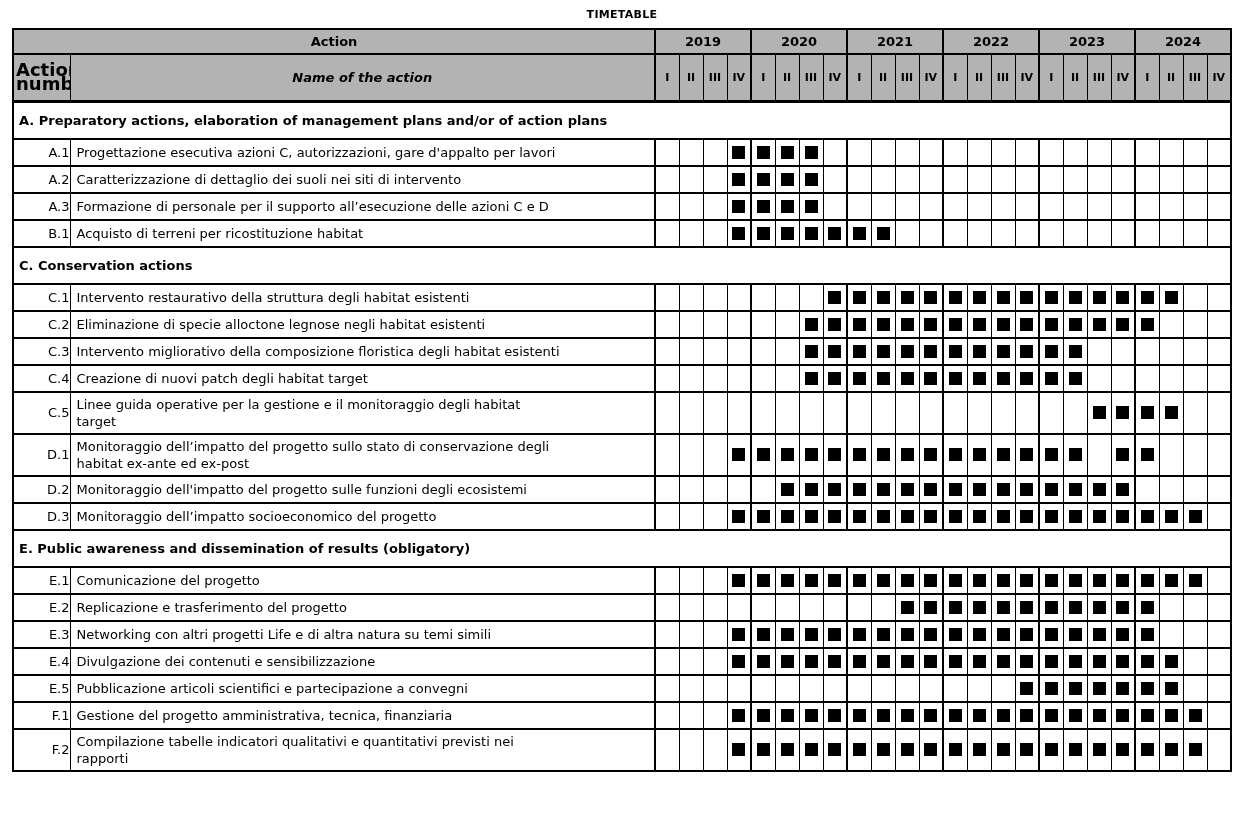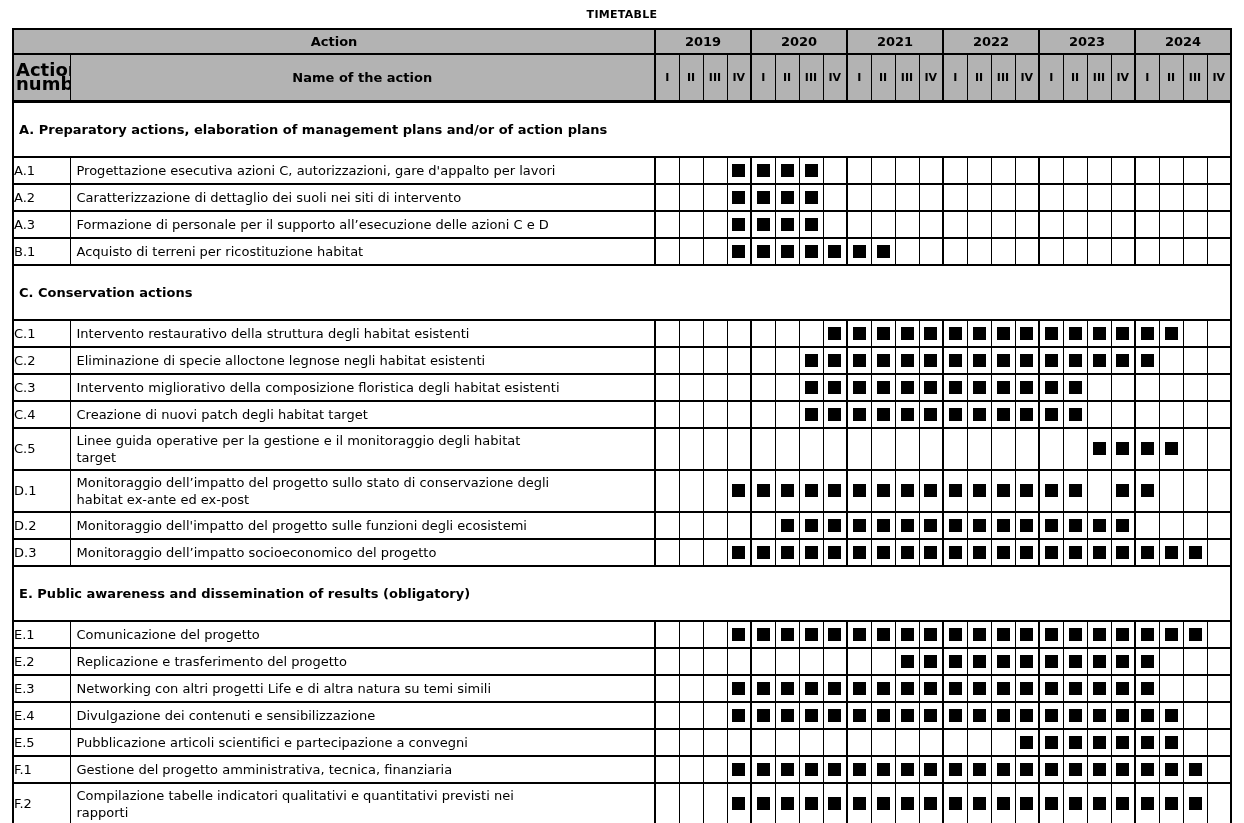--- a/index.html
+++ b/index.html
@@ -23,29 +23,29 @@
   th,td{
     border:1px solid var(--grid);
     border-top-width:2px;border-bottom-width:2px;
     padding:0;vertical-align:middle;
   }
   .ys{border-left-width:2px !important;}
   thead th{background:var(--header-bg);font-weight:bold;}
   thead{border-bottom:3px solid var(--grid);}
   tr.h1 th{font-size:13px;height:25px;}
   th.numhead{font-size:18px;line-height:14px;height:47px;padding:0 2px;overflow:hidden;}
-  th.namehead{font-size:13px;}
+  th.namehead{font-size:13px;font-style:italic;}
   th.qhead{font-size:11px;}
-  td.num{text-align:left;font-size:13px;}
+  td.num{text-align:right;font-size:13px;}
   td.name{
     font-size:13px;line-height:17px;padding:3px 6px;
     white-space:pre-line;overflow:hidden;
   }
   tr.act{height:27px;}
-  tr.secrow td{font-weight:bold;font-size:13px;padding:19px 5px;height:21px;}
+  tr.secrow td{font-weight:bold;font-size:13px;padding:10px 5px;height:21px;}
   .sq{width:13px;height:13px;background:var(--square);margin:0 auto;}
 </style>
 </head>
 <body>
 
 <div class="title">TIMETABLE</div>
 
 <table id="timetable" aria-label="Project timetable">
     <colgroup>
       <col class="numcol">

